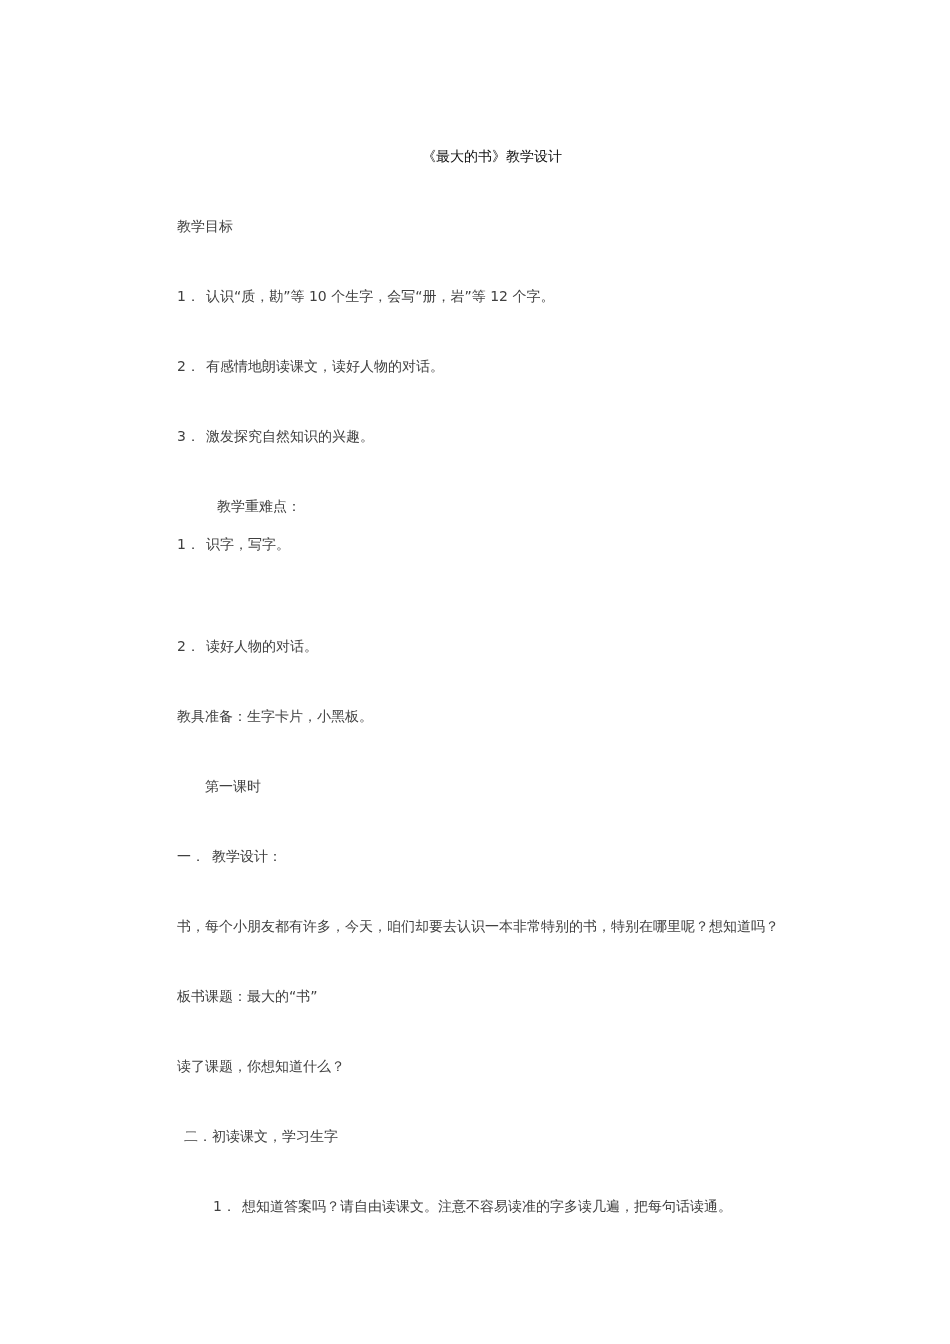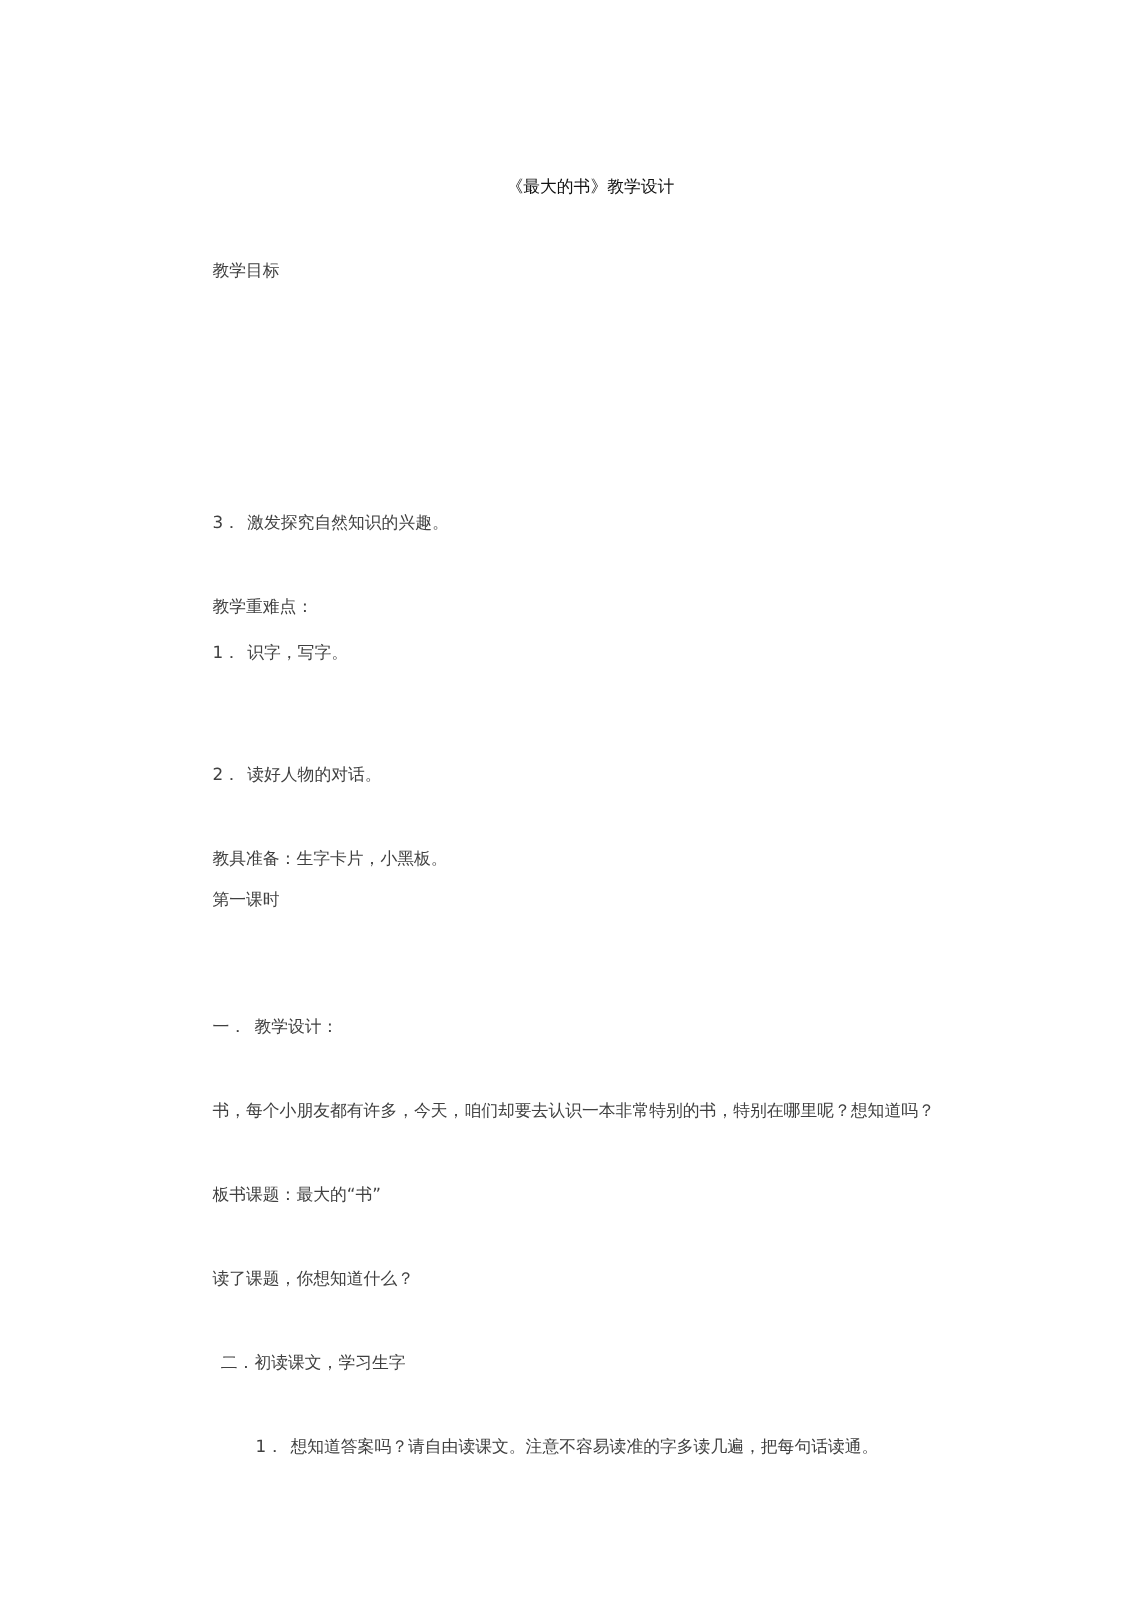--- a/index.html
+++ b/index.html
@@ -51,39 +51,45 @@
 </style>
 </head>
 <body>
 
 <div class="page">
 
   <div class="title" style="top:146px;">《最大的书》教学设计</div>
 
   <div class="line" style="top:216px;">教学目标</div>
 
+  <div class="line" style="top:286px;">
+    <span class="num">1．</span><span>认识“质，勘”等 10 个生字，会写“册，岩”等 12 个字。</span>
+  </div>
 
+  <div class="line" style="top:356px;">
+    <span class="num">2．</span><span>有感情地朗读课文，读好人物的对话。</span>
+  </div>
 
   <div class="line" style="top:426px;">
     <span class="num">3．</span><span>激发探究自然知识的兴趣。</span>
   </div>
 
-  <div class="line" style="top:496px;">教学重难点：</div>
+  <div class="line" style="top:496px;margin-left:40px;">教学重难点：</div>
 
   <div class="line" style="top:534px;">
     <span class="num">1．</span><span>识字，写字。</span>
   </div>
 
   <div class="line" style="top:636px;">
     <span class="num">2．</span><span>读好人物的对话。</span>
   </div>
 
   <div class="line" style="top:706px;">教具准备：生字卡片，小黑板。</div>
 
-  <div class="line" style="top:740px;">第一课时</div>
+  <div class="line" style="top:776px;margin-left:28px;">第一课时</div>
 
   <div class="line" style="top:846px;">
     <span class="num-cn">一．</span><span>教学设计：</span>
   </div>
 
   <div class="line" style="top:916px;">书，每个小朋友都有许多，今天，咱们却要去认识一本非常特别的书，特别在哪里呢？想知道吗？</div>
 
   <div class="line" style="top:986px;">板书课题：最大的“书”</div>
 
   <div class="line" style="top:1056px;">读了课题，你想知道什么？</div>

